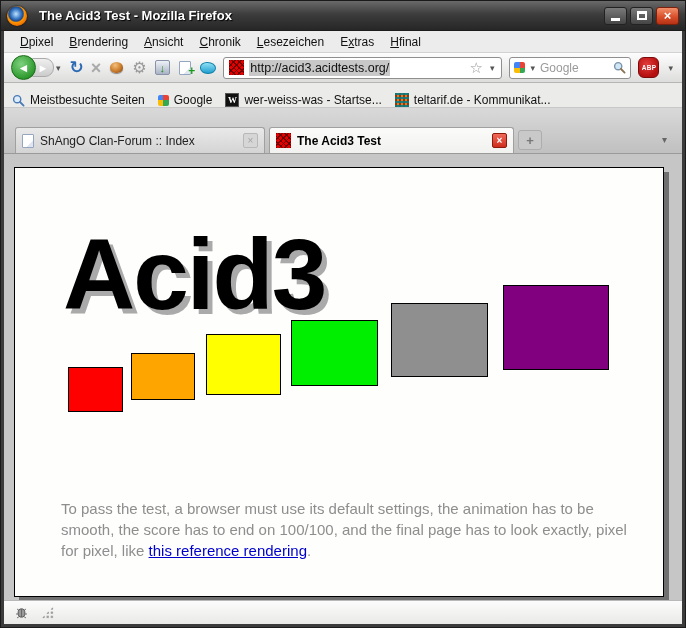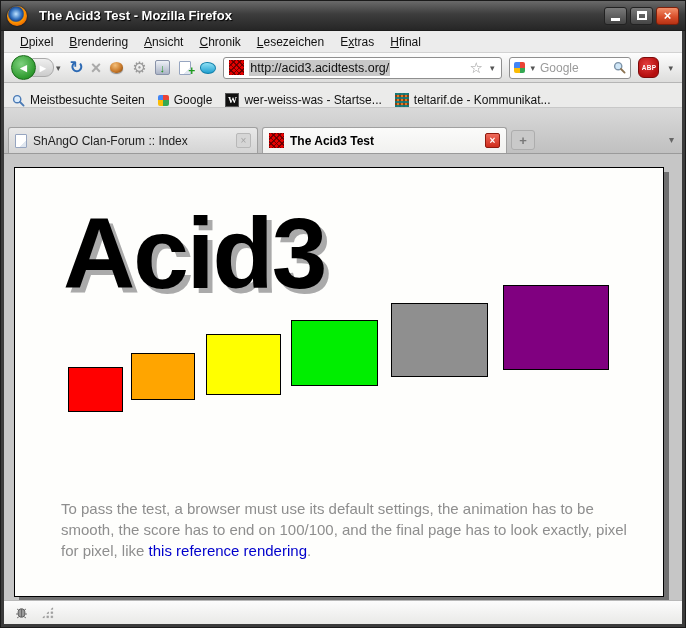--- a/index.html
+++ b/index.html
@@ -64,46 +64,46 @@
 
   
   .bookmarksbar { height:25px; background:#ebebea; border-bottom:1px solid #c8c8c8; display:flex; align-items:flex-end; padding:0 8px; gap:13px; font-size:12px; color:#111; }
   .bm { display:flex; align-items:center; gap:5px; cursor:pointer; white-space:nowrap; }
   .w-ico { width:14px; height:14px; background:#111; color:#fff; font-size:9px; font-weight:bold; font-family:"Liberation Serif",serif; display:flex; align-items:center; justify-content:center; border:1px solid #555; }
   .tel-ico { width:14px; height:14px; background-color:#e87722;
     background-image:repeating-linear-gradient(0deg, rgba(0,125,135,.85) 0 2px, transparent 2px 4px),
                      repeating-linear-gradient(90deg, rgba(0,0,0,.45) 0 2px, transparent 2px 4px); }
 
   
-  .tabstrip { height:46px; background:linear-gradient(#d9d9d9,#c0c0c0); border-bottom:1px solid #9a9a9a; display:flex; align-items:flex-end; padding:3px 4px 0; gap:4px; }
+  .tabstrip { height:46px; background:linear-gradient(#d9d9d9,#c0c0c0); border-bottom:1px solid #9a9a9a; display:flex; align-items:flex-end; padding:3px 11px 0; gap:4px; }
   .tab { height:26px; border:1px solid #a0a0a0; border-bottom:none; border-radius:3px 3px 0 0; display:flex; align-items:center; padding:0 6px; gap:6px; font-size:12px; cursor:pointer; }
   .tab.inactive { width:250px; background:linear-gradient(#e9e9e9,#d4d4d4); color:#222; }
   .tab.active { width:245px; background:linear-gradient(#fbfbfa,#f1f1ef); font-weight:bold; color:#000; }
   .tab-label { flex:1; white-space:nowrap; overflow:hidden; }
   .tab-close { width:15px; height:15px; border-radius:2px; display:flex; align-items:center; justify-content:center; font-size:10px; cursor:pointer; flex:0 0 auto; }
   .tab-close.dim { background:#d6d6d6; border:1px solid #b8b8b8; color:#a5a5a5; }
   .tab-close.red { background:linear-gradient(#ef6a5a,#cf2c1c); border:1px solid #8e1a0e; color:#fff; font-weight:bold; }
   .newtab { width:24px; height:20px; margin-bottom:3px; border-radius:3px; background:#c9c9c9; border:1px solid #adadad; color:#777; font-size:13px; font-weight:bold; display:flex; align-items:center; justify-content:center; cursor:pointer; }
   .alltabs { margin-left:auto; margin-bottom:8px; color:#666; font-size:10px; cursor:pointer; padding:0 4px; }
 
   
   .viewport { flex:1; background:#c6c6c6; position:relative; overflow:hidden; }
   .pagebox { position:absolute; left:10px; top:13px; width:650px; height:430px; background:#fefefc; border:1px solid #000; box-shadow:5px 5px 0 #707070; }
   .pagebox-inner { position:relative; width:100%; height:100%; overflow:hidden; }
-  .acid-heading { position:absolute; left:48px; top:35px; font-size:100px; line-height:1; font-weight:bold; color:#000; text-shadow:5px 5px 0 #aaa; letter-spacing:-2px; }
+  .acid-heading { position:absolute; left:48px; top:56px; font-size:100px; line-height:1; font-weight:bold; color:#000; text-shadow:5px 5px 0 #aaa; letter-spacing:-2px; }
   .box { position:absolute; border:1px solid #000; }
   .b0 { left:53px;  top:199px; width:55px;  height:45px; }
   .b1 { left:116px; top:185px; width:64px;  height:47px; }
   .b2 { left:191px; top:166px; width:75px;  height:61px; }
   .b3 { left:276px; top:152px; width:87px;  height:66px; }
   .b4 { left:376px; top:135px; width:97px;  height:74px; }
   .b5 { left:488px; top:117px; width:106px; height:85px; }
   .score { position:absolute; right:24px; top:224px; font-size:92px; line-height:1; font-weight:bold; color:#000; letter-spacing:-2px; }
   .blurb { position:absolute; left:46px; top:330px; width:578px; font-size:15px; line-height:1.4; color:#8e8e8e; }
-  .blurb a { color:#0000cc; cursor:pointer; }
+  .blurb a { color:#0000cc; text-decoration:underline; cursor:pointer; }
 
   
   .statusbar { height:24px; background:linear-gradient(#fcfcfc,#e9e9e7); border-top:1px solid #b8b8b8; display:flex; align-items:center; padding:0 10px; gap:8px; }
   .status-text { font-size:11.5px; color:#111; flex:1; }
   .grip { width:13px; height:13px; margin-left:4px;
     background-image:radial-gradient(#9a9a9a 1.1px, transparent 1.3px);
     background-size:4.2px 4.2px; background-position:bottom right;
     clip-path:polygon(100% 0, 100% 100%, 0 100%); }
 </style>
 </head>

